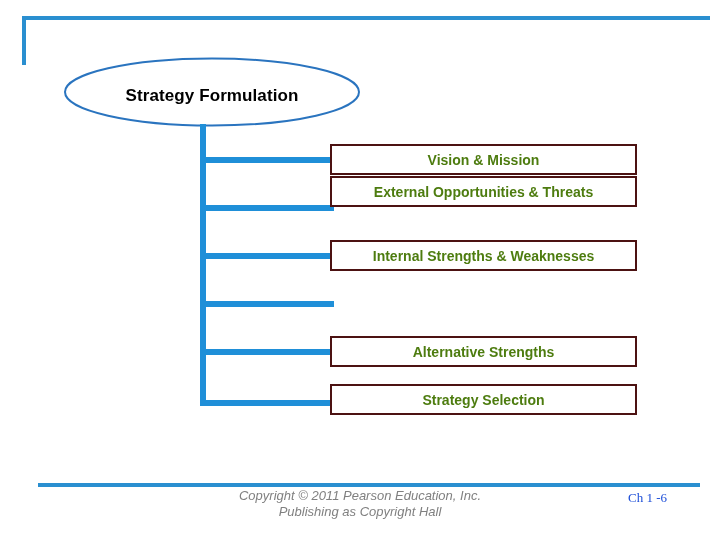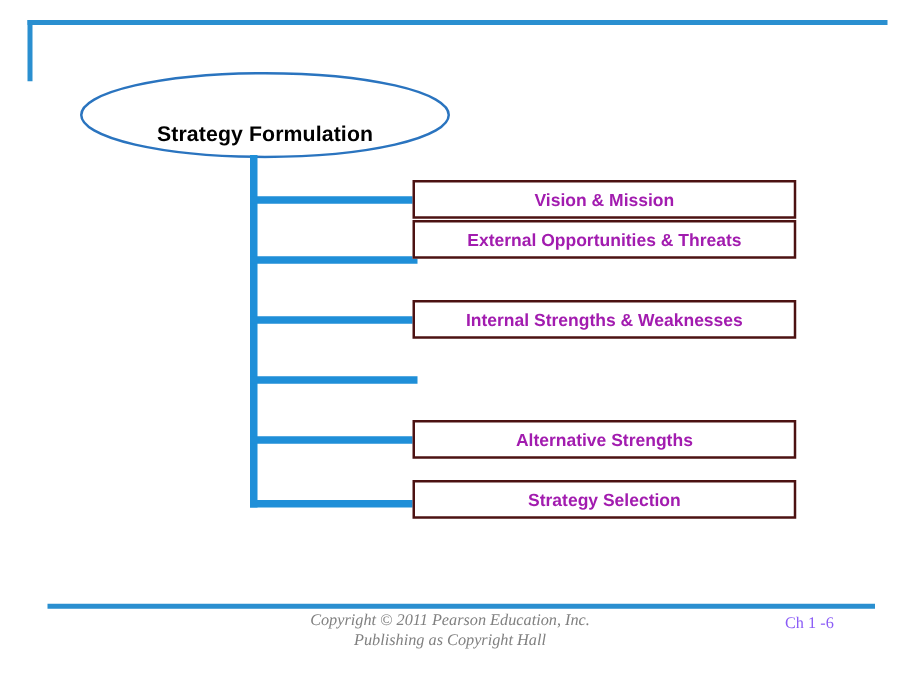--- a/index.html
+++ b/index.html
@@ -46,21 +46,21 @@
   }
   .ellipse-wrap svg {
     position: absolute;
     left: 0;
     top: 0;
     display: block;
   }
   .ellipse-label {
     position: absolute;
     left: 0;
-    top: 16px;
+    top: 4px;
     width: 298px;
     height: 70px;
     display: flex;
     align-items: center;
     justify-content: center;
     font-size: 17px;
     font-weight: bold;
     color: #000000;
     letter-spacing: 0.1px;
     white-space: nowrap;
@@ -90,55 +90,55 @@
     width: 307px;
     height: 31px;
     box-sizing: border-box;
     border: 2px solid #4C1212;
     background: #ffffff;
     display: flex;
     align-items: center;
     justify-content: center;
     font-size: 14px;
     font-weight: bold;
-    color: #a21caf;
+    color: #4d7c0f;
     white-space: nowrap;
   }
 
   
   .rule-footer {
     position: absolute;
     left: 38px;
     top: 483px;
     width: 662px;
     height: 4px;
     background: #2A8FD0;
   }
   .copyright {
     position: absolute;
     left: 0;
     top: 488px;
     width: 720px;
     text-align: center;
-    font-family: Liberation Serif, serif;
+    font-family: Liberation Sans, sans-serif;
     font-style: italic;
     font-size: 13px;
     line-height: 16px;
     color: #808080;
   }
   .copyright span {
     display: block;
   }
   .page-ref {
     position: absolute;
     left: 628px;
     top: 490px;
     font-family: "Liberation Serif", serif;
     font-size: 13px;
-    color: #8b5cf6;
+    color: #1d4ed8;
     white-space: nowrap;
   }
 </style>
 </head>
 <body>
 
 <div id="slide">
 
   <div class="rule-top"></div>
   <div class="rule-left"></div>

